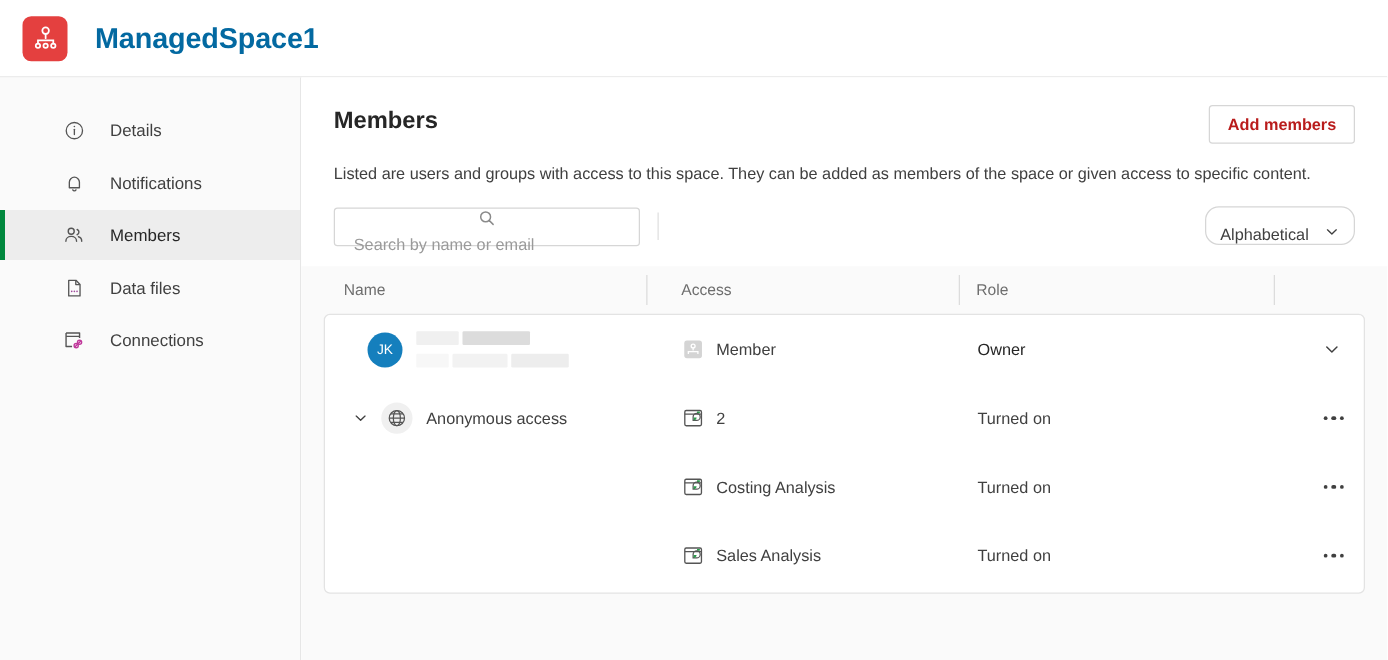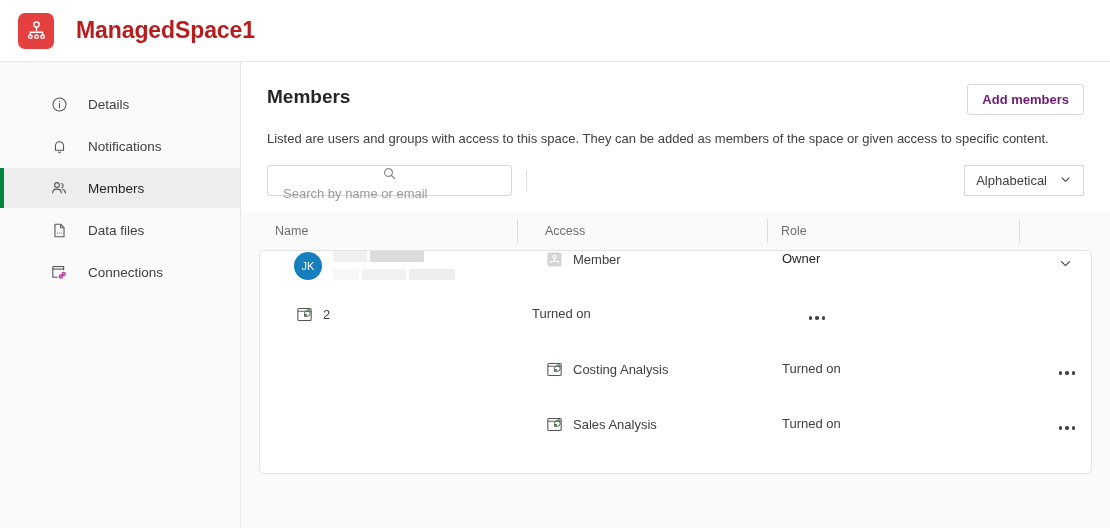--- a/index.html
+++ b/index.html
@@ -25,21 +25,21 @@
     width: 36px; height: 36px;
     border-radius: 7px;
     background: #e4403f;
     display: flex; align-items: center; justify-content: center;
     flex: 0 0 auto;
   }
   .space-title {
     margin-left: 22px;
     font-size: 23px;
     font-weight: bold;
-    color: #b91c1c;
+    color: #0369a1;
     letter-spacing: -0.1px;
   }
 
   
   .body-wrap { display: flex; height: 466px; }
 
   
   .sidebar {
     width: 241px;
     flex: 0 0 241px;
@@ -85,21 +85,21 @@
   .head-row { display: flex; align-items: flex-start; justify-content: space-between; }
   .page-title { font-size: 19px; font-weight: bold; color: #262626; margin: 0; line-height: 26px; }
   .desc { font-size: 13px; color: #404040; margin-top: 15px; line-height: 17px; }
 
   .btn {
     border: 1px solid #d6d6d6;
     background: #ffffff;
     border-radius: 3px;
     font-size: 13px;
     font-weight: bold;
-    color: #701a75;
+    color: #b91c1c;
     height: 31px;
     padding: 0 14px;
     cursor: pointer;
     font-family: "Liberation Sans", sans-serif;
     display: inline-flex; align-items: center; gap: 8px;
     white-space: nowrap;
   }
 
   .toolbar {
     display: flex;
@@ -124,24 +124,24 @@
     margin-left: 8px;
     width: 100%;
     color: #404040;
     font-family: "Liberation Sans", sans-serif;
     background: transparent;
   }
   .search-box input::placeholder { color: #9a9a9a; }
   .tb-divider { width: 1px; height: 22px; background: #e0e0e0; margin: 0 14px; }
   .toolbar-right { margin-left: auto; }
   .sort-select {
-    border: 1px solid #d6d6d6; background: #fff; border-radius: 0;
+    border: 1px solid #d6d6d6; background: #fff; border-radius: 11px;
     height: 31px; padding: 0 11px;
     font-size: 13px; color: #404040; cursor: pointer;
-    display: inline-flex; align-items: center; gap: 12px;
+    display: inline-flex; align-items: flex-end; gap: 12px;
     font-family: "Liberation Sans", sans-serif;
   }
 
   
   .table-zone {
     margin-top: 16px;
     background: #fafafa;
     flex: 1 1 auto;
     padding: 0 18px;
     min-height: 0;
@@ -170,21 +170,21 @@
   .c-act   { flex: 1 1 auto;  padding-left: 14px; }
 
   .card {
     background: #ffffff;
     border: 1px solid #e3e3e3;
     border-radius: 5px;
     height: 224px;
   }
   .row {
     display: flex;
-    align-items: flex-start;
+    align-items: center;
     height: 55px;
     padding-left: 8px;
   }
   .cell { display: flex; align-items: center; }
 
   .avatar {
     width: 28px; height: 28px;
     border-radius: 50%;
     background: #157fbd;
     color: #ffffff;
@@ -392,20 +392,35 @@
           <div class="cell c-act">
             <button class="chev-btn">
               <svg width="15" height="15" viewBox="0 0 24 24" fill="none" stroke="#404040" stroke-width="1.9">
                 <path d="M5.5 9l6.5 6.3L18.5 9" stroke-linecap="round" stroke-linejoin="round"></path>
               </svg>
             </button>
           </div>
         </div>
 
         <div class="row">
+          <div class="cell c-name" style="padding-left:0">
+            <span class="expander">
+              <svg width="13" height="13" viewBox="0 0 24 24" fill="none" stroke="#404040" stroke-width="2">
+                <path d="M5.5 9l6.5 6.3L18.5 9" stroke-linecap="round" stroke-linejoin="round"></path>
+              </svg>
+            </span>
+            <span class="globe-wrap">
+              <svg width="17" height="17" viewBox="0 0 24 24" fill="none" stroke="#555" stroke-width="1.4">
+                <circle cx="12" cy="12" r="8.6"></circle>
+                <ellipse cx="12" cy="12" rx="4" ry="8.6"></ellipse>
+                <path d="M3.6 12h16.8M5.2 7.1h13.6M5.2 16.9h13.6"></path>
+              </svg>
+            </span>
+            <span class="row-name">Anonymous access</span>
+          </div>
           <div class="cell c-acc">
             <span class="acc-ico">
               <svg width="17" height="17" viewBox="0 0 24 24">
                 <rect x="2.6" y="3.4" width="18.8" height="17.2" rx="1.6" fill="none" stroke="#555" stroke-width="1.5"></rect>
                 <path d="M2.6 7.4h18.8" stroke="#555" stroke-width="1.3"></path>
                 <rect x="16.4" y="4.5" width="3.2" height="2" fill="#2c9b4b"></rect>
                 <path d="M12 10.6v4h4a4 4 0 1 0-4-4z" fill="none" stroke="#555" stroke-width="1.4"></path>
                 <path d="M12.6 11.2h3.3a3.4 3.4 0 0 1-3.3 3.2z" fill="#2c9b4b"></path>
               </svg>
             </span>

